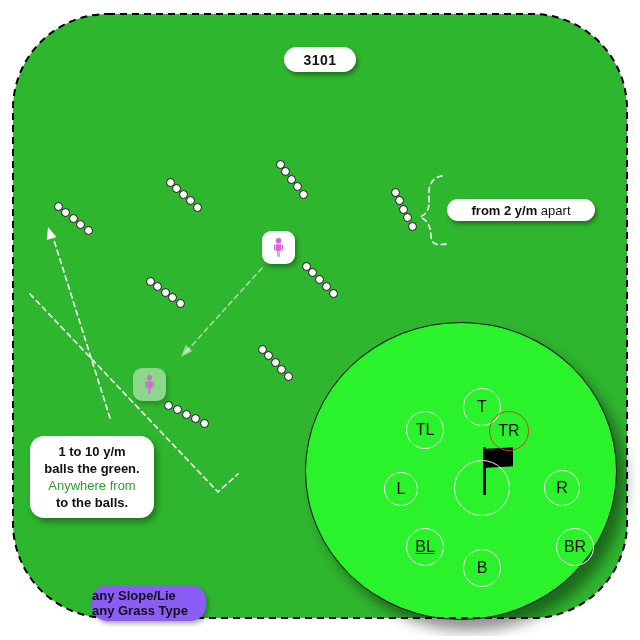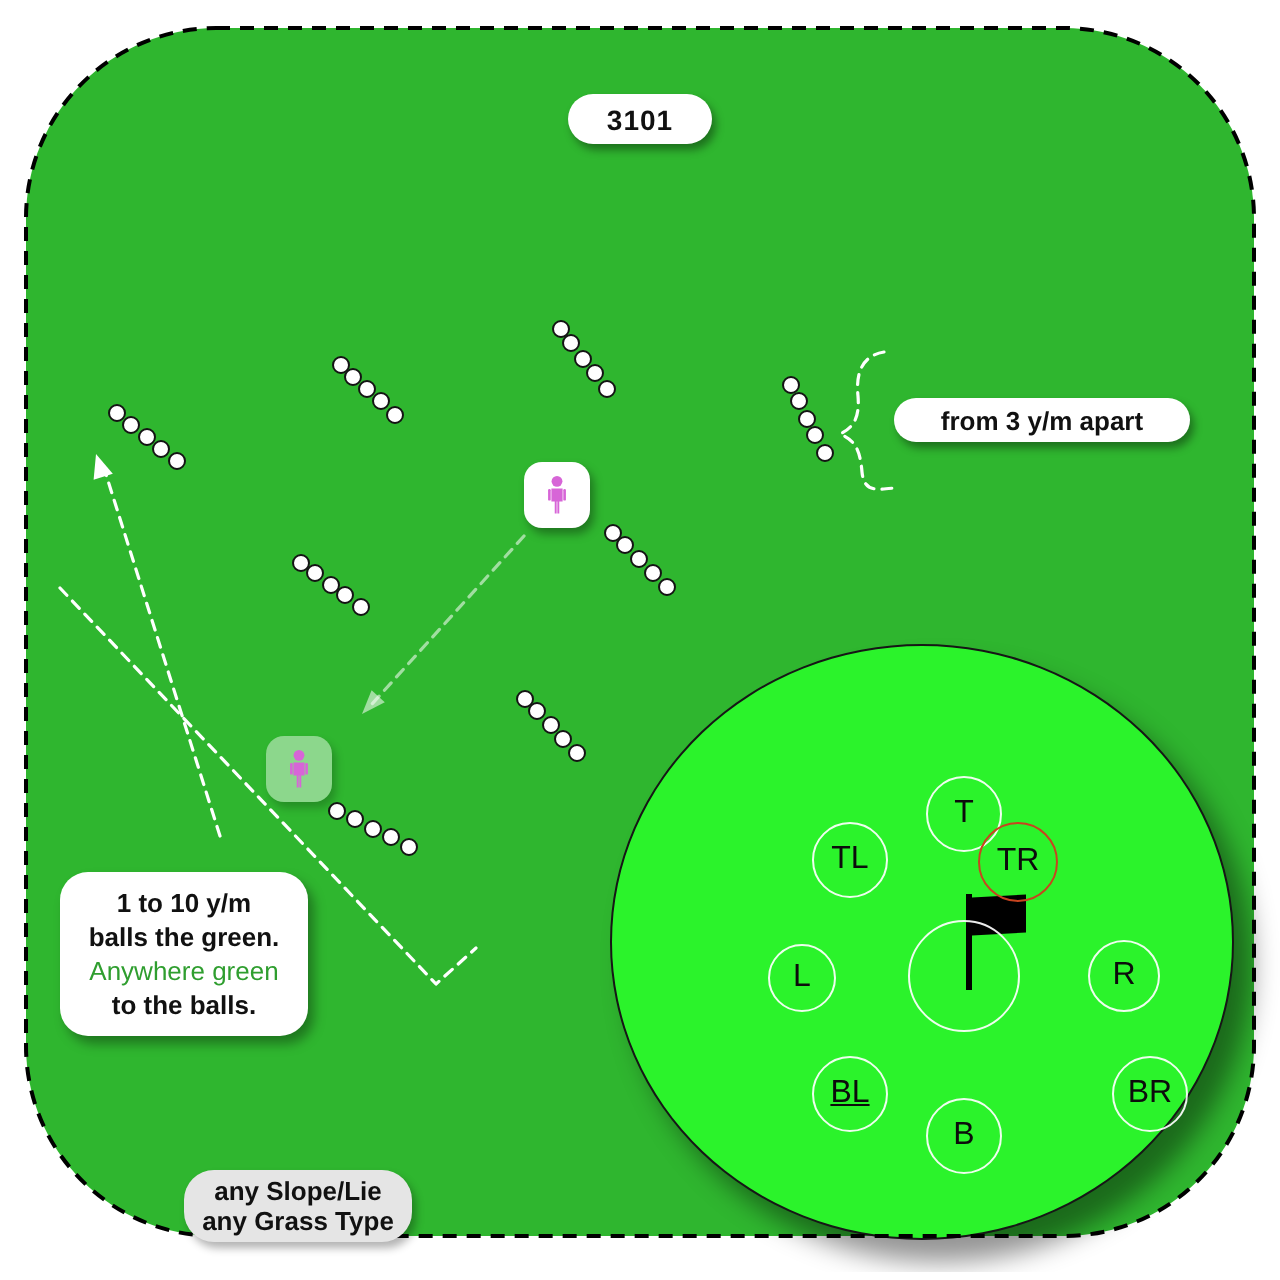--- a/index.html
+++ b/index.html
@@ -33,31 +33,31 @@
   .player svg circle,.player svg rect,.player svg path{fill:var(--person);}
   .pill{
     position:absolute;z-index:4;background:#ffffff;border-radius:13px;
     display:flex;align-items:center;justify-content:center;
     box-shadow:2px 3px 4px rgba(0,0,0,0.38);color:#111;
   }
   #badge{left:284px;top:47px;width:72px;height:25px;font-size:14px;font-weight:bold;letter-spacing:0.5px;}
   #balls-pill{left:447px;top:199px;width:148px;height:22px;border-radius:11px;font-size:13px;white-space:pre;}
   #balls-pill .w600{font-weight:600;}
   #balls-pill .w700{font-weight:700;}
-  #balls-pill .w400{font-weight:700;text-align:right;}
+  #balls-pill .w400{font-weight:400;text-align:right;}
   #distance-note{
     left:30px;top:436px;width:120px;z-index:4;position:absolute;background:#fff;
     border-radius:14px;padding:7px 2px;text-align:center;
     font-size:13px;font-weight:bold;line-height:17px;color:#111;
     box-shadow:3px 4px 6px rgba(0,0,0,0.35);
   }
   #distance-note .green-line{color:var(--note-green);font-weight:400;}
   #conditions-note{
-    left:92px;top:585px;width:114px;z-index:8;position:absolute;background:#e5e5e5;
-    border-radius:15px;padding:3px 0;text-align:center;
+    left:92px;top:585px;width:114px;z-index:8;position:absolute;background:#8b5cf6;
+    border-radius:15px;padding:3px 0;text-align:left;
     font-size:13px;font-weight:600;line-height:15px;color:#111;
     box-shadow:2px 3px 4px rgba(0,0,0,0.3);
   }
   #green-circle{
     position:absolute;left:305px;top:322px;width:312px;height:298px;z-index:5;
     background:var(--circle);border:1.5px solid #161616;border-radius:50%;
     box-shadow:9px 11px 13px rgba(0,0,0,0.42);box-sizing:border-box;
   }
   #spots-layer{position:absolute;inset:0;z-index:6;}
   .spot{
@@ -147,27 +147,27 @@
           <path d="M8.8,8.3 h6.4 v7.4 h-1.9 v6.8 h-1.1 v-6.8 h-0.4 v6.8 h-1.1 v-6.8 h-1.9 z"></path>
         </svg>
       </div>
     </div>
 
   <div id="badge" class="pill">
     <span>3101</span>
   </div>
 
   <div id="balls-pill" class="pill">
-    <span class="w600">from </span><span class="w700">3 y/m</span><span class="w400"> apart</span>
+    <span class="w600">from </span><span class="w700">2 y/m</span><span class="w400"> apart</span>
   </div>
 
   <div id="distance-note">
     <div>1 to 10 y/m</div>
     <div>balls the green.</div>
-    <div class="green-line">Anywhere green</div>
+    <div class="green-line">Anywhere from</div>
     <div>to the balls.</div>
   </div>
 
   <div id="green-circle"></div>
 
   <div id="spots-layer">
     <div id="flag">
       <div class="pole"></div>
       <div class="banner"></div>
     </div>

